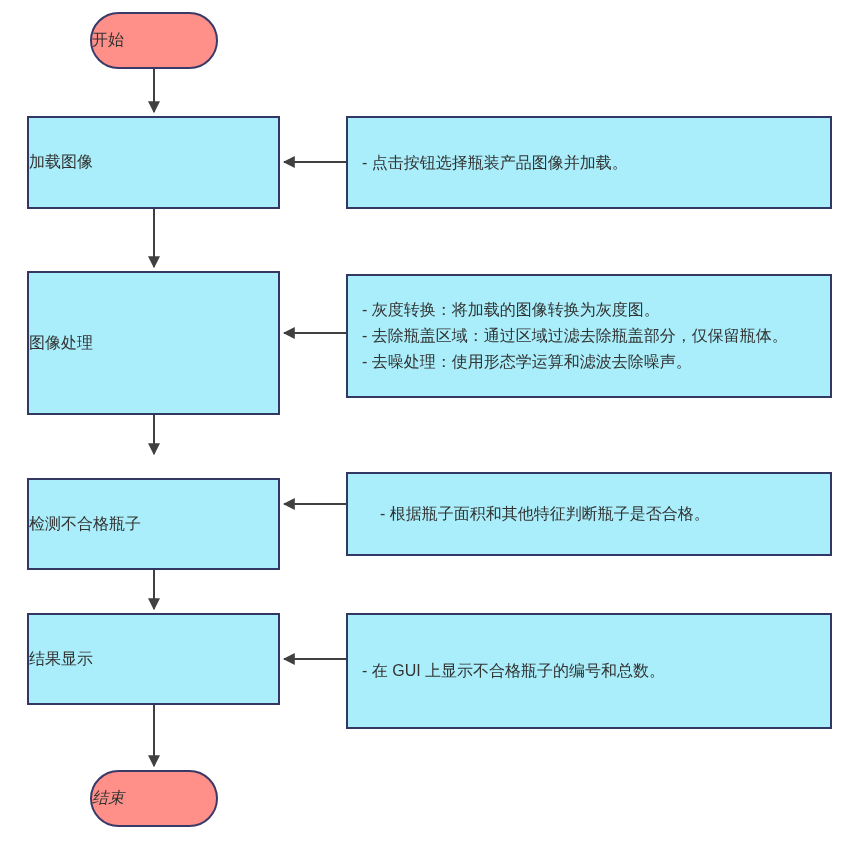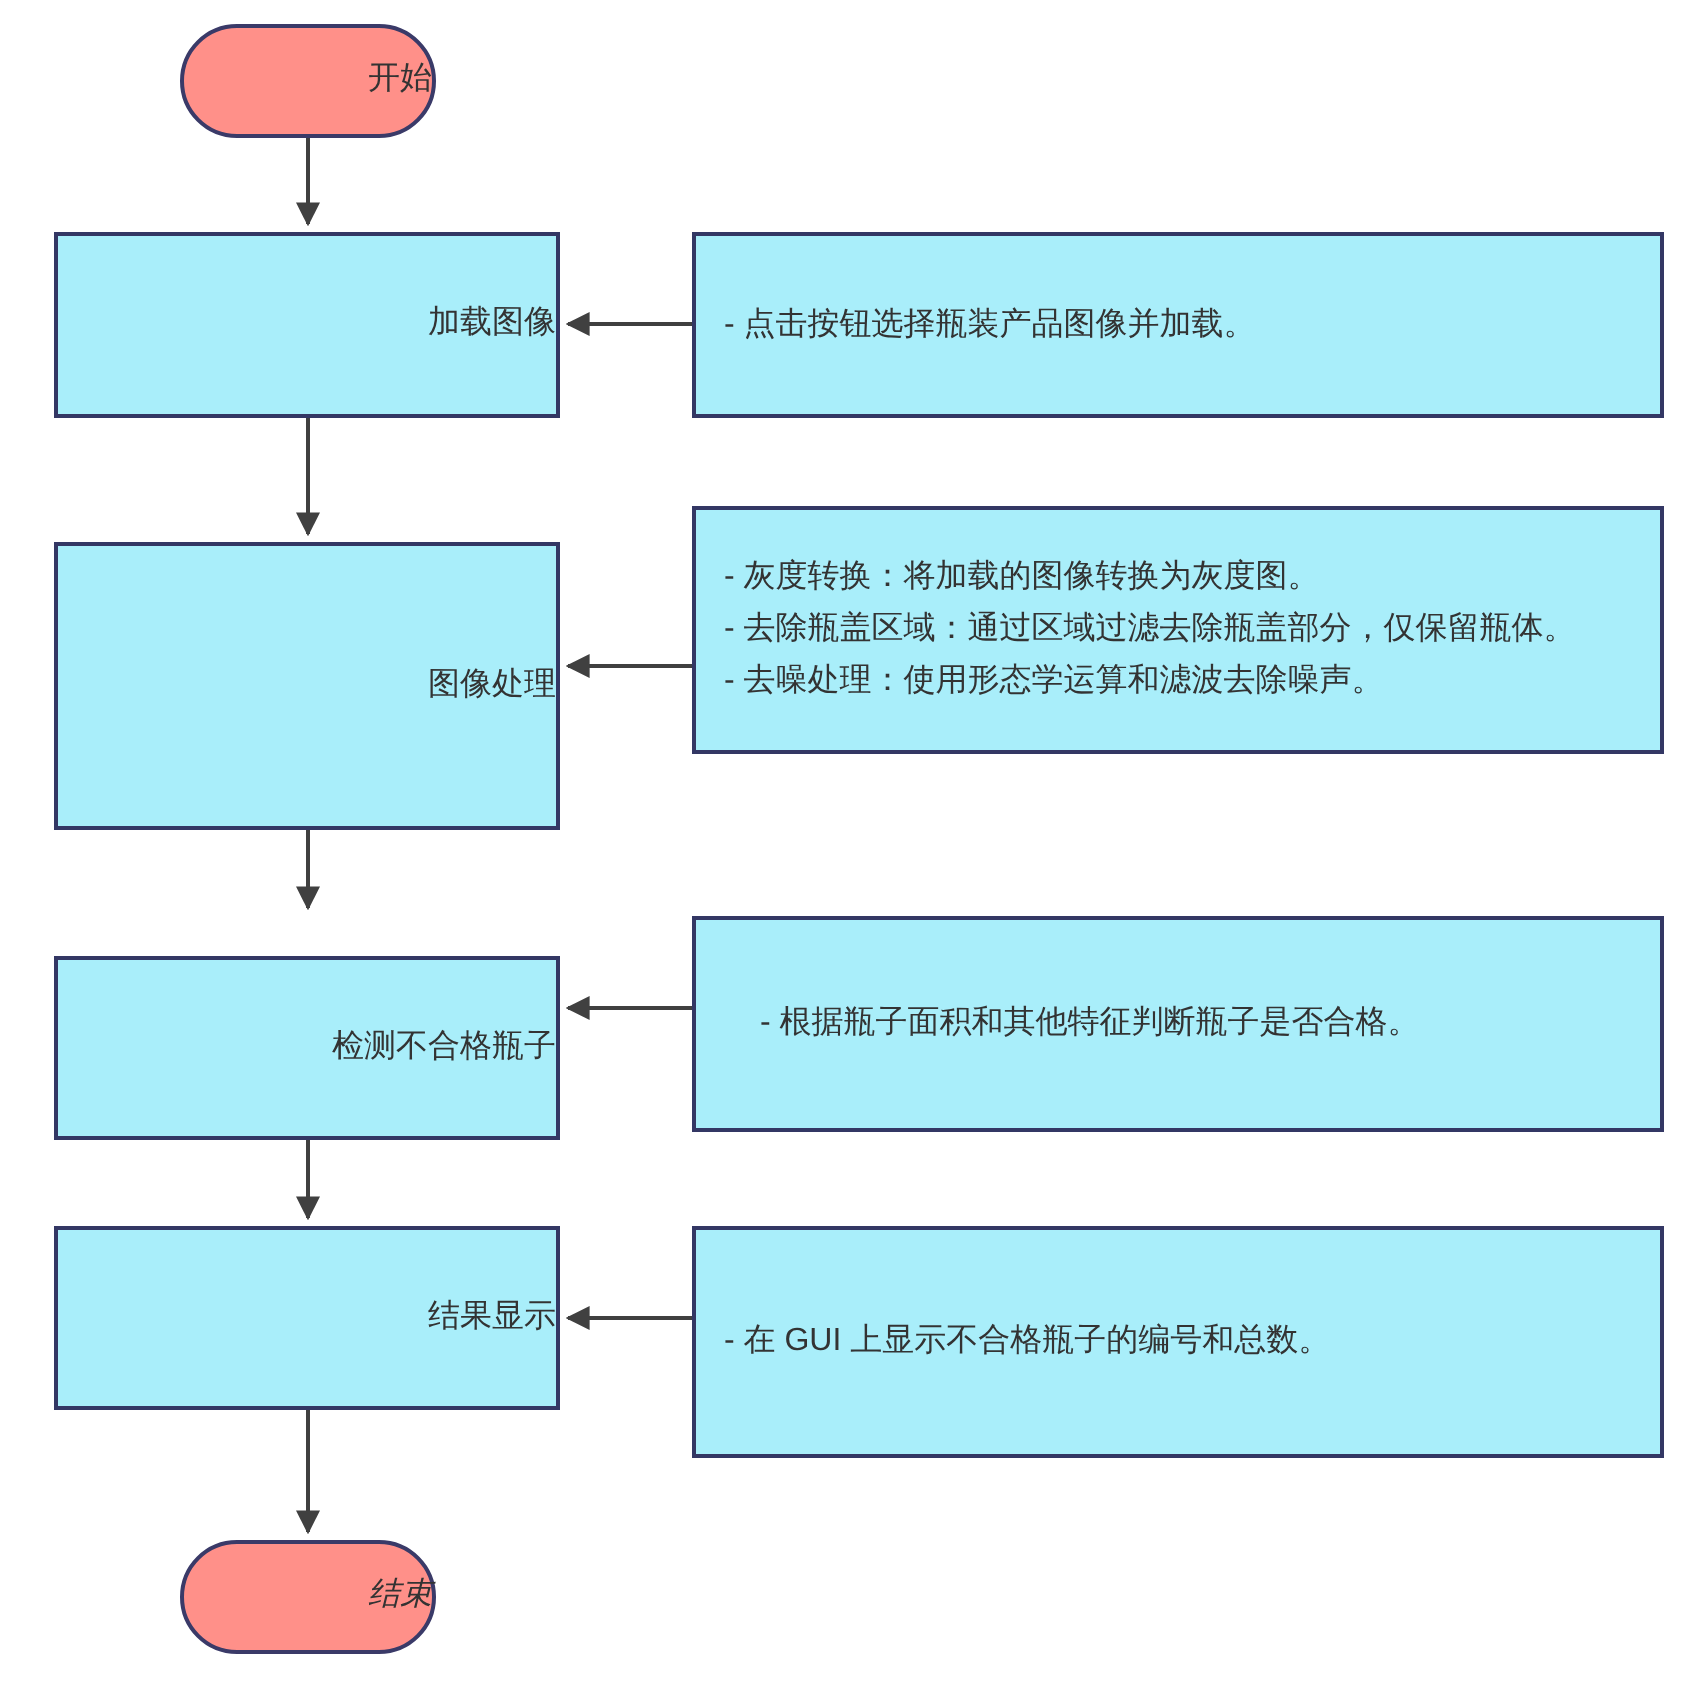--- a/index.html
+++ b/index.html
@@ -25,21 +25,21 @@
   .connectors {
     position: absolute;
     left: 0; top: 0;
     width: 851px; height: 847px;
     pointer-events: none;
   }
   .node {
     position: absolute;
     display: flex;
     align-items: center;
-    justify-content: flex-end;
+    justify-content: flex-start;
     text-align: center;
     font-size: 16px;
     line-height: 1.3;
   }
   .terminal {
     left: 90px;
     width: 128px;
     height: 57px;
     background: var(--terminal-fill);
     border: 2px solid var(--terminal-border);
@@ -63,22 +63,22 @@
     width: 486px;
     background: var(--process-fill);
     border: 2px solid var(--process-border);
     display: flex;
     flex-direction: column;
     justify-content: center;
     padding: 8px 14px;
     font-size: 16px;
   }
   .note1 { top: 116px; height: 93px; }
-  .note2 { top: 253px; height: 124px; }
-  .note3 { top: 458px; height: 108px; padding-left: 32px; }
+  .note2 { top: 274px; height: 124px; }
+  .note3 { top: 472px; height: 84px; padding-left: 32px; }
   .note4 { top: 613px; height: 116px; }
   .note-line {
     line-height: 26px;
     white-space: nowrap;
   }
 </style>
 </head>
 <body>
 
 <div class="canvas">

